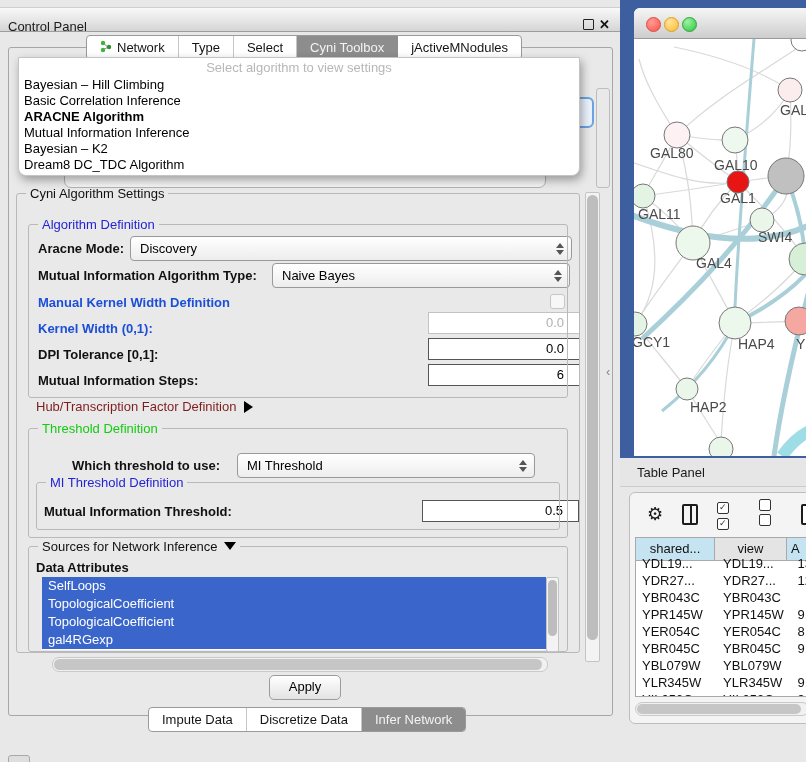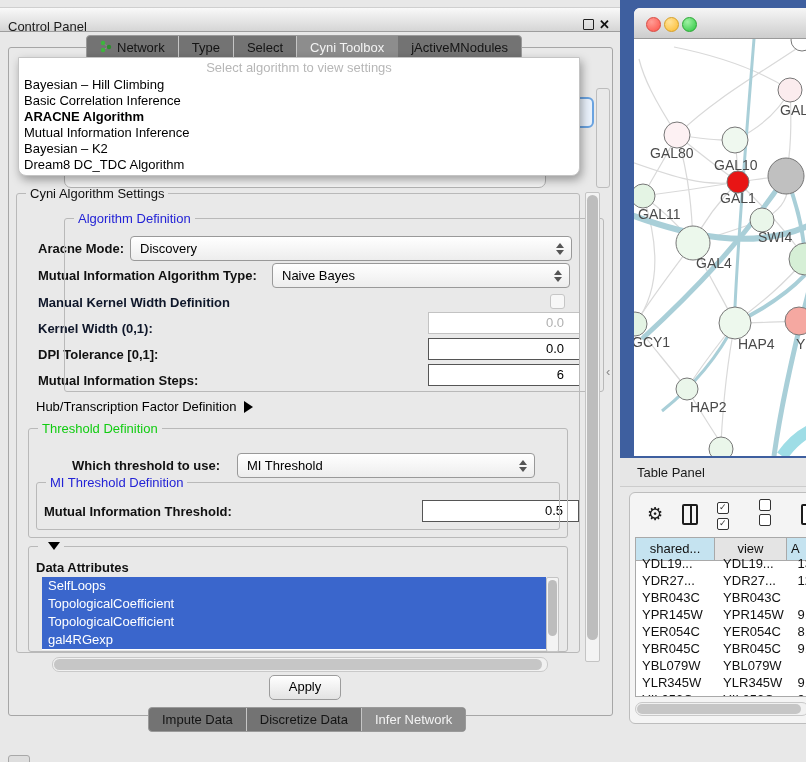--- a/index.html
+++ b/index.html
@@ -10,21 +10,21 @@
   
   .cp-titlebar{left:0;top:7px;width:620px;height:23px;
     background:linear-gradient(#f9f9f9,#d5d5d5);
     border-top:1px solid #cfcfcf;border-bottom:1px solid #9d9d9d;}
   .cp-title{left:8px;top:11px;font-size:13px;color:#1a1a1a;}
   .float-ic{left:583px;top:11px;width:9px;height:9px;border:1.6px solid #222;border-radius:1px;}
   .close-ic{left:599px;top:9px;font-size:13px;font-weight:bold;color:#111;}
 
   
   .seg{display:flex;height:23px;border:1px solid #9a9a9a;border-radius:4px;
-       background:#737373;overflow:hidden;z-index:20;}
+       background:#ffffff;overflow:hidden;z-index:20;}
   .seg-tab{display:flex;align-items:center;gap:5px;padding:0 13px;font-size:13px;
        color:#141414;border-right:1px solid #c6c6c6;cursor:default;white-space:nowrap;}
   .seg-tab:last-child{border-right:none;}
   .seg-tab.sel{background:#8d8d8d;color:#f3f3f3;border-right-color:#8d8d8d;}
 
   
   .content{left:8px;top:47px;width:603px;height:667px;background:#e9e9e9;
     border:1px solid #a6a6a6;border-radius:3px;}
 
   
@@ -43,38 +43,38 @@
   .popup-item{height:16px;line-height:16px;padding-left:5px;font-size:13px;color:#000;}
   .popup-item.bold{font-weight:bold;}
 
   
   .group{border:1px solid #b9b9b9;border-radius:3px;z-index:1;}
   .legend{position:absolute;top:-8px;left:9px;background:#e9e9e9;padding:0 4px;
     font-size:13px;white-space:nowrap;}
   .leg-blue{color:#2323d6;}
   .leg-green{color:#11cc11;}
   .lbl{position:absolute;font-size:13px;font-weight:bold;color:#111;white-space:nowrap;}
-  .lbl.dis{color:#0f172a;font-weight:bold;}
+  .lbl.dis{color:#1d4ed8;font-weight:bold;}
 
   .combo{position:absolute;height:23px;background:linear-gradient(#ffffff,#ededed);
     border:1px solid #999;border-radius:4px;display:flex;align-items:center;}
   .combo .val{flex:1;padding-left:9px;font-size:13px;color:#000;}
   .spinner{width:16px;display:flex;flex-direction:column;align-items:center;gap:2px;margin-right:3px;}
   .tri-up{width:0;height:0;border-left:4px solid transparent;border-right:4px solid transparent;
     border-bottom:5px solid #555;}
   .tri-dn{width:0;height:0;border-left:4px solid transparent;border-right:4px solid transparent;
     border-top:5px solid #555;}
 
   .field{position:absolute;height:20px;background:#fff;border:1px solid #555;
     text-align:right;padding-right:15px;line-height:20px;font-size:13px;color:#000;}
   .field.dis{border:1px solid #c3c3c3;color:#b0b0b0;}
   .checkbox{position:absolute;width:13px;height:13px;border:1px solid #c6c6c6;
     border-radius:3px;background:#f7f7f7;}
 
-  .hub-row{position:absolute;font-size:13px;color:#000000;}
+  .hub-row{position:absolute;font-size:13px;color:#7f1d1d;}
   .tri-right{display:inline-block;width:0;height:0;border-top:6px solid transparent;
     border-bottom:6px solid transparent;border-left:9px solid #000;margin-left:8px;
     vertical-align:-2px;}
   .tri-down-b{display:inline-block;width:0;height:0;border-left:6px solid transparent;
     border-right:6px solid transparent;border-top:8px solid #000;margin-left:6px;vertical-align:1px;}
 
   
   .attr-list{left:42px;top:577px;width:504px;height:73px;background:#fff;overflow:hidden;z-index:2;}
   .attr-item{height:18px;line-height:18px;padding-left:6px;background:#3a66cc;color:#fff;font-size:13px;}
   .vscroll{background:#f3f3f3;border:1px solid #c4c4c4;border-radius:2px;z-index:2;}
@@ -180,21 +180,21 @@
         <div class="popup-item">Mutual Information Inference</div>
         <div class="popup-item">Bayesian – K2</div>
         <div class="popup-item">Dream8 DC_TDC Algorithm</div>
       </div>
   </div>
 
   <div class="abs group" style="left:16px;top:193px;width:562px;height:458px;">
     <span class="legend">Cyni Algorithm Settings</span>
   </div>
 
-  <div class="abs group" style="left:28px;top:218px;width:538px;height:172px;margin-left:36px;">
+  <div class="abs group" style="left:28px;top:224px;width:538px;height:172px;">
     <span class="legend leg-blue">Algorithm Definition</span>
   </div>
 
   <span class="lbl" style="left:38px;top:241px;">Aracne Mode:</span>
   <div class="combo" style="left:130px;top:236px;width:440px;">
     <span class="val">Discovery</span>
     <span class="spinner">
         <span class="tri-up"></span>
         <span class="tri-dn"></span>
       </span>
@@ -237,21 +237,21 @@
       </span>
   </div>
 
   <div class="abs group" style="left:36px;top:482px;width:522px;height:46px;">
     <span class="legend leg-blue">MI Threshold Definition</span>
   </div>
   <span class="lbl" style="left:44px;top:504px;">Mutual Information Threshold:</span>
   <div class="field" style="left:422px;top:500px;width:140px;">0.5</div>
 
   <div class="abs group" style="left:28px;top:546px;width:538px;height:104px;">
-    <span class="legend"><span class="tri-down-b"></span></span>
+    <span class="legend"><span>Sources for Network Inference</span><span class="tri-down-b"></span></span>
   </div>
   <span class="lbl" style="left:36px;top:560px;">Data Attributes</span>
   <div class="abs attr-list" id="attr-list">
       <div class="attr-item">SelfLoops</div>
       <div class="attr-item">TopologicalCoefficient</div>
       <div class="attr-item">TopologicalCoefficient</div>
       <div class="attr-item">gal4RGexp</div>
     </div>
   <div class="abs vscroll" style="left:546px;top:577px;width:11px;height:73px;">
     <span class="vthumb" style="top:2px;height:56px;"></span>

